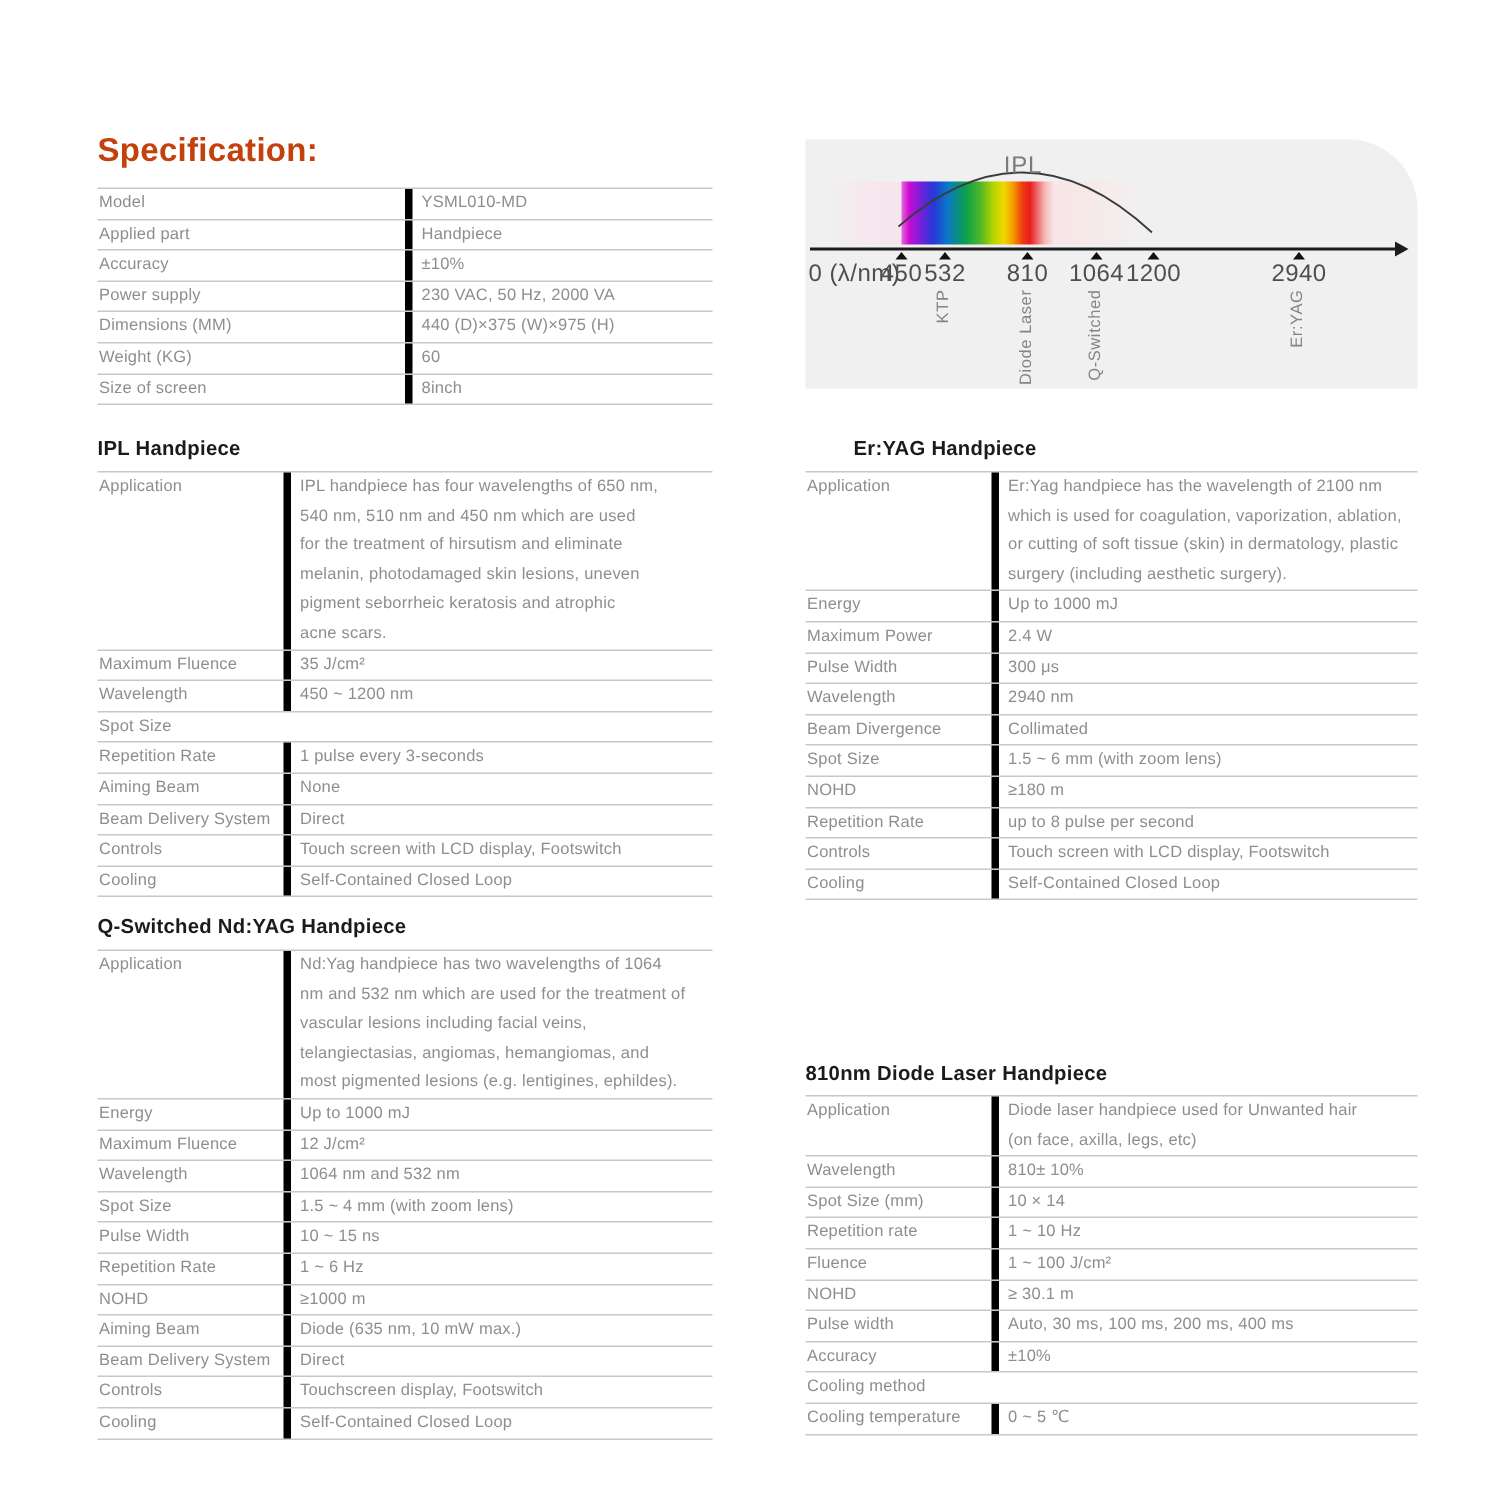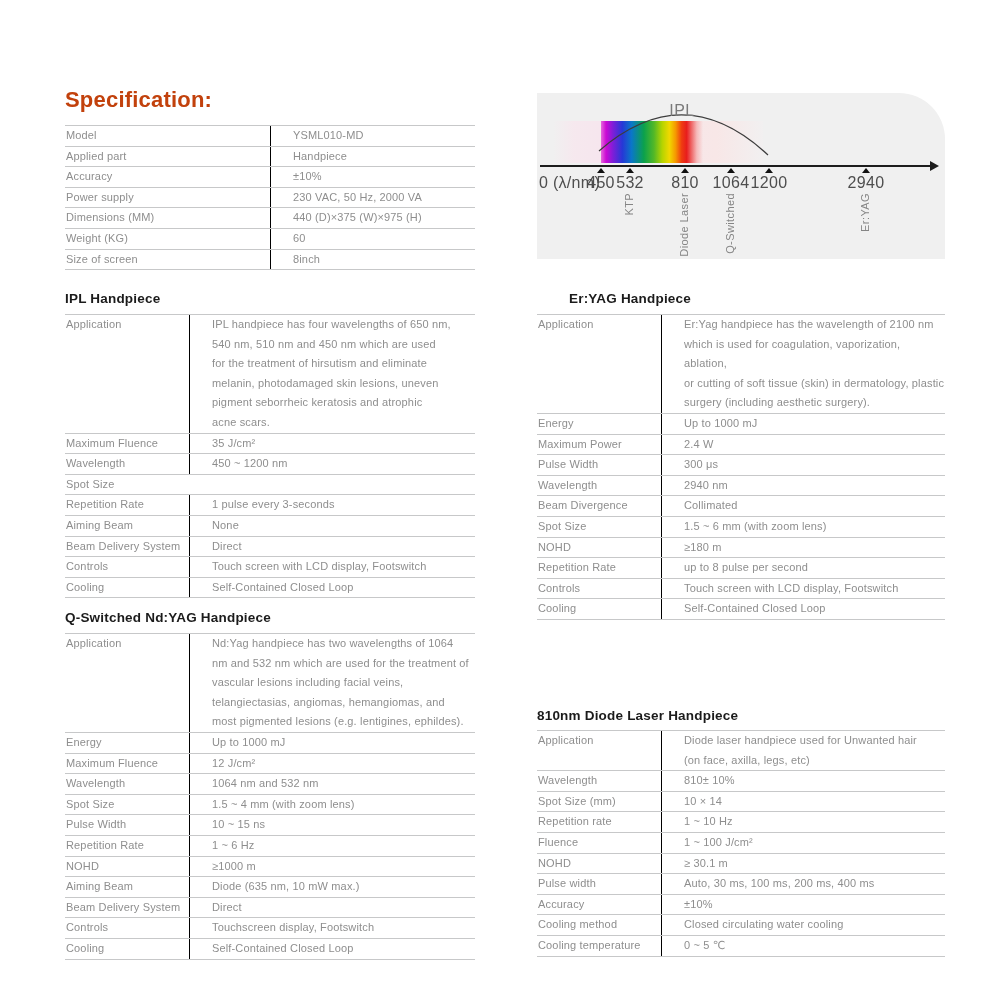--- a/index.html
+++ b/index.html
@@ -15,21 +15,21 @@
   .sec-title {
     position:absolute; font-size:13.5px; font-weight:700; color:#1b1b1b; letter-spacing:0.2px;
   }
   
   .table-box { position:absolute; border-top:1px solid #c7c8c9; }
   .trow { display:flex; border-bottom:1px solid #c7c8c9; min-height:19.6px; }
   .tlabel, .tvalue {
     font-size:11px; line-height:19.6px; color:#8e8e8e; letter-spacing:0.15px;
   }
   .tlabel { padding-left:1px; padding-right:8px; flex:0 0 auto; }
-  .tvalue { flex:1 1 auto; border-left:1px solid #000000; padding-left:22px; white-space:pre-line; }
+  .tvalue { flex:1 1 auto; border-left:5px solid #000000; padding-left:6px; white-space:pre-line; }
   .spec .tlabel { width:205px; }
   .sec  .tlabel { width:124px; }
   
   #diagram {
     position:absolute; left:537px; top:93px; width:408px; height:166px;
     background:#f0f0f0; border-radius:0 46px 0 0;
   }
   .spec-glow {
     position:absolute; left:16px; top:28px; width:210px; height:42px;
     background:linear-gradient(to right,
@@ -317,21 +317,20 @@
       <div class="trow">
         <div class="tlabel">Pulse width</div>
         <div class="tvalue">Auto, 30 ms, 100 ms, 200 ms, 400 ms</div>
       </div>
       <div class="trow">
         <div class="tlabel">Accuracy</div>
         <div class="tvalue">±10%</div>
       </div>
       <div class="trow">
         <div class="tlabel">Cooling method</div>
-        <div class="tvalue">Closed circulating water cooling</div>
       </div>
       <div class="trow">
         <div class="tlabel">Cooling temperature</div>
         <div class="tvalue">0 ~ 5 ℃</div>
       </div>
     </div>
 
 </div>
 
 </body></html>

